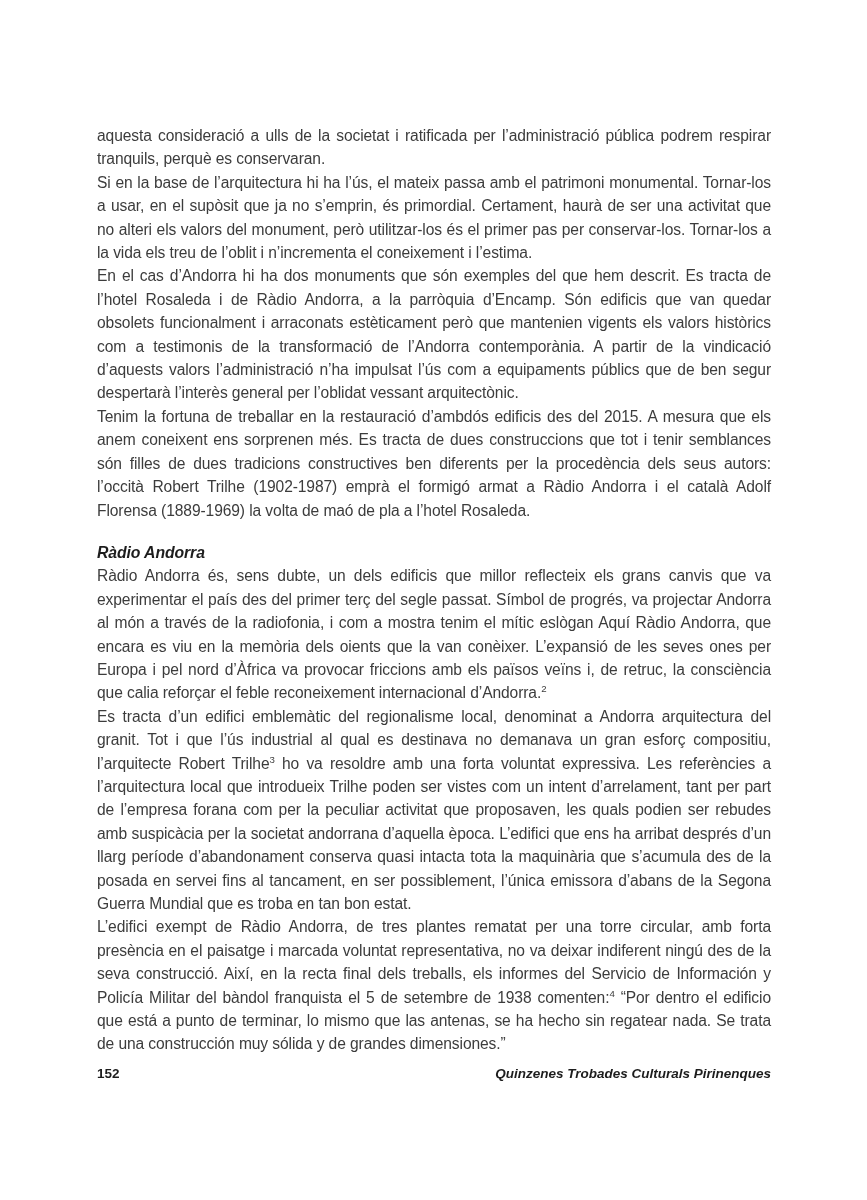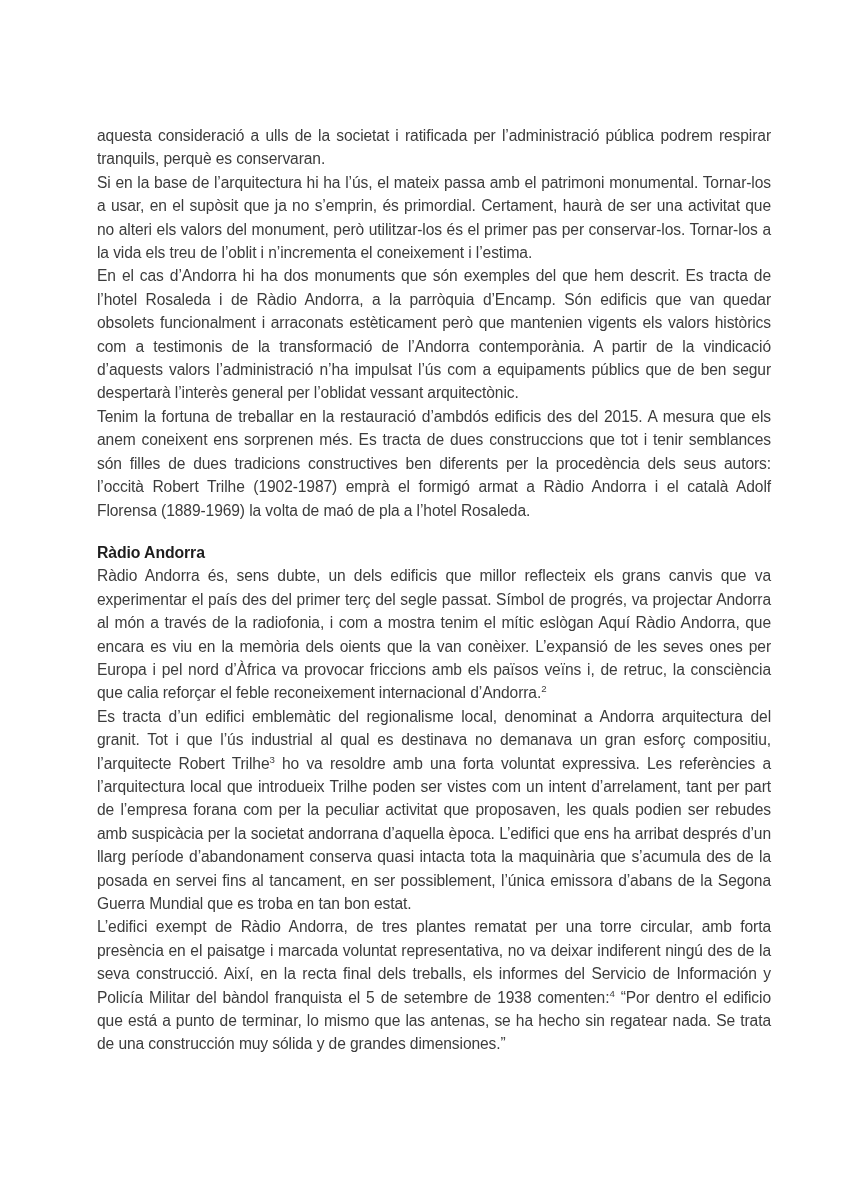--- a/index.html
+++ b/index.html
@@ -24,20 +24,21 @@
     text-align: justify;
   }
   .para { margin: 0; }
   .heading {
     margin: 19px 0 0 0;
     font-size: 15.8px;
     line-height: 23.4px;
     font-weight: 700;
     color: #1d1d1d;
     text-align: left;
+    font-style: italic;
   }
   .italic { }
   .sup { vertical-align: super; font-size: 0.62em; line-height: 0; }
   .footer {
     position: absolute;
     left: 97px; top: 1066px; width: 674px;
     display: flex;
     justify-content: space-between;
     align-items: baseline;
   }
@@ -62,14 +63,18 @@
       <p class="para"><span>aquesta consideració a ulls de la societat i ratificada per l’administració pública podrem respirar tranquils, perquè es conservaran.</span></p>
       <p class="para"><span>Si en la base de l’arquitectura hi ha l’ús, el mateix passa amb el patrimoni monumental. Tornar-los a usar, en el supòsit que ja no s’emprin, és primordial. Certament, haurà de ser una activitat que no alteri els valors del monument, però utilitzar-los és el primer pas per conservar-los. Tornar-los a la vida els treu de l’oblit i n’incrementa el coneixement i l’estima.</span></p>
       <p class="para"><span>En el cas d’Andorra hi ha dos monuments que són exemples del que hem descrit. Es tracta de l’hotel Rosaleda i de Ràdio Andorra, a la parròquia d’Encamp. Són edificis que van quedar obsolets funcionalment i arraconats estèticament però que mantenien vigents els valors històrics com a testimonis de la transformació de l’Andorra contemporània. A partir de la vindicació d’aquests valors l’administració n’ha impulsat l’ús com a equipaments públics que de ben segur despertarà l’interès general per l’oblidat vessant arquitectònic.</span></p>
       <p class="para"><span>Tenim la fortuna de treballar en la restauració d’ambdós edificis des del 2015. A mesura que els anem coneixent ens sorprenen més. Es tracta de dues construccions que tot i tenir semblances són filles de dues tradicions constructives ben diferents per la procedència dels seus autors: l’occità Robert Trilhe (1902-1987) emprà el formigó armat a Ràdio Andorra i el català Adolf Florensa (1889-1969) la volta de maó de pla a l’hotel Rosaleda.</span></p>
       <h2 class="heading">Ràdio Andorra</h2>
       <p class="para"><span>Ràdio Andorra és, sens dubte, un dels edificis que millor reflecteix els grans canvis que va experimentar el país des del primer terç del segle passat. Símbol de progrés, va projectar Andorra al món a través de la radiofonia, i com a mostra tenim el mític eslògan </span><span class="italic">Aquí Ràdio Andorra</span><span>, que encara es viu en la memòria dels oients que la van conèixer. L’expansió de les seves ones per Europa i pel nord d’Àfrica va provocar friccions amb els països veïns i, de retruc, la consciència que calia reforçar el feble reconeixement internacional d’Andorra.</span><span class="sup">2</span></p>
       <p class="para"><span>Es tracta d’un edifici emblemàtic del regionalisme local, denominat a Andorra </span><span class="italic">arquitectura del granit.</span><span> Tot i que l’ús industrial al qual es destinava no demanava un gran esforç compositiu, l’arquitecte Robert Trilhe</span><span class="sup">3</span><span> ho va resoldre amb una forta voluntat expressiva. Les referències a l’arquitectura local que introdueix Trilhe poden ser vistes com un intent d’arrelament, tant per part de l’empresa forana com per la peculiar activitat que proposaven, les quals podien ser rebudes amb suspicàcia per la societat andorrana d’aquella època. L’edifici que ens ha arribat després d’un llarg període d’abandonament conserva quasi intacta tota la maquinària que s’acumula des de la posada en servei fins al tancament, en ser possiblement, l’única emissora d’abans de la Segona Guerra Mundial que es troba en tan bon estat.</span></p>
       <p class="para"><span>L’edifici exempt de Ràdio Andorra, de tres plantes rematat per una torre circular, amb forta presència en el paisatge i marcada voluntat representativa, no va deixar indiferent ningú des de la seva construcció. Així, en la recta final dels treballs, els informes del </span><span class="italic">Servicio de Información y Policía Militar</span><span> del bàndol franquista el 5 de setembre de 1938 comenten:</span><span class="sup">4</span><span> “Por dentro el edificio que está a punto de terminar, lo mismo que las antenas, se ha hecho sin regatear nada. Se trata de una construcción muy sólida y de grandes dimensiones.”</span></p>
     </main>
 
+  <footer class="footer">
+    <span class="page-num">152</span>
+    <span class="running-title">Quinzenes Trobades Culturals Pirinenques</span>
+  </footer>
 
 </div>
 
 </body></html>

